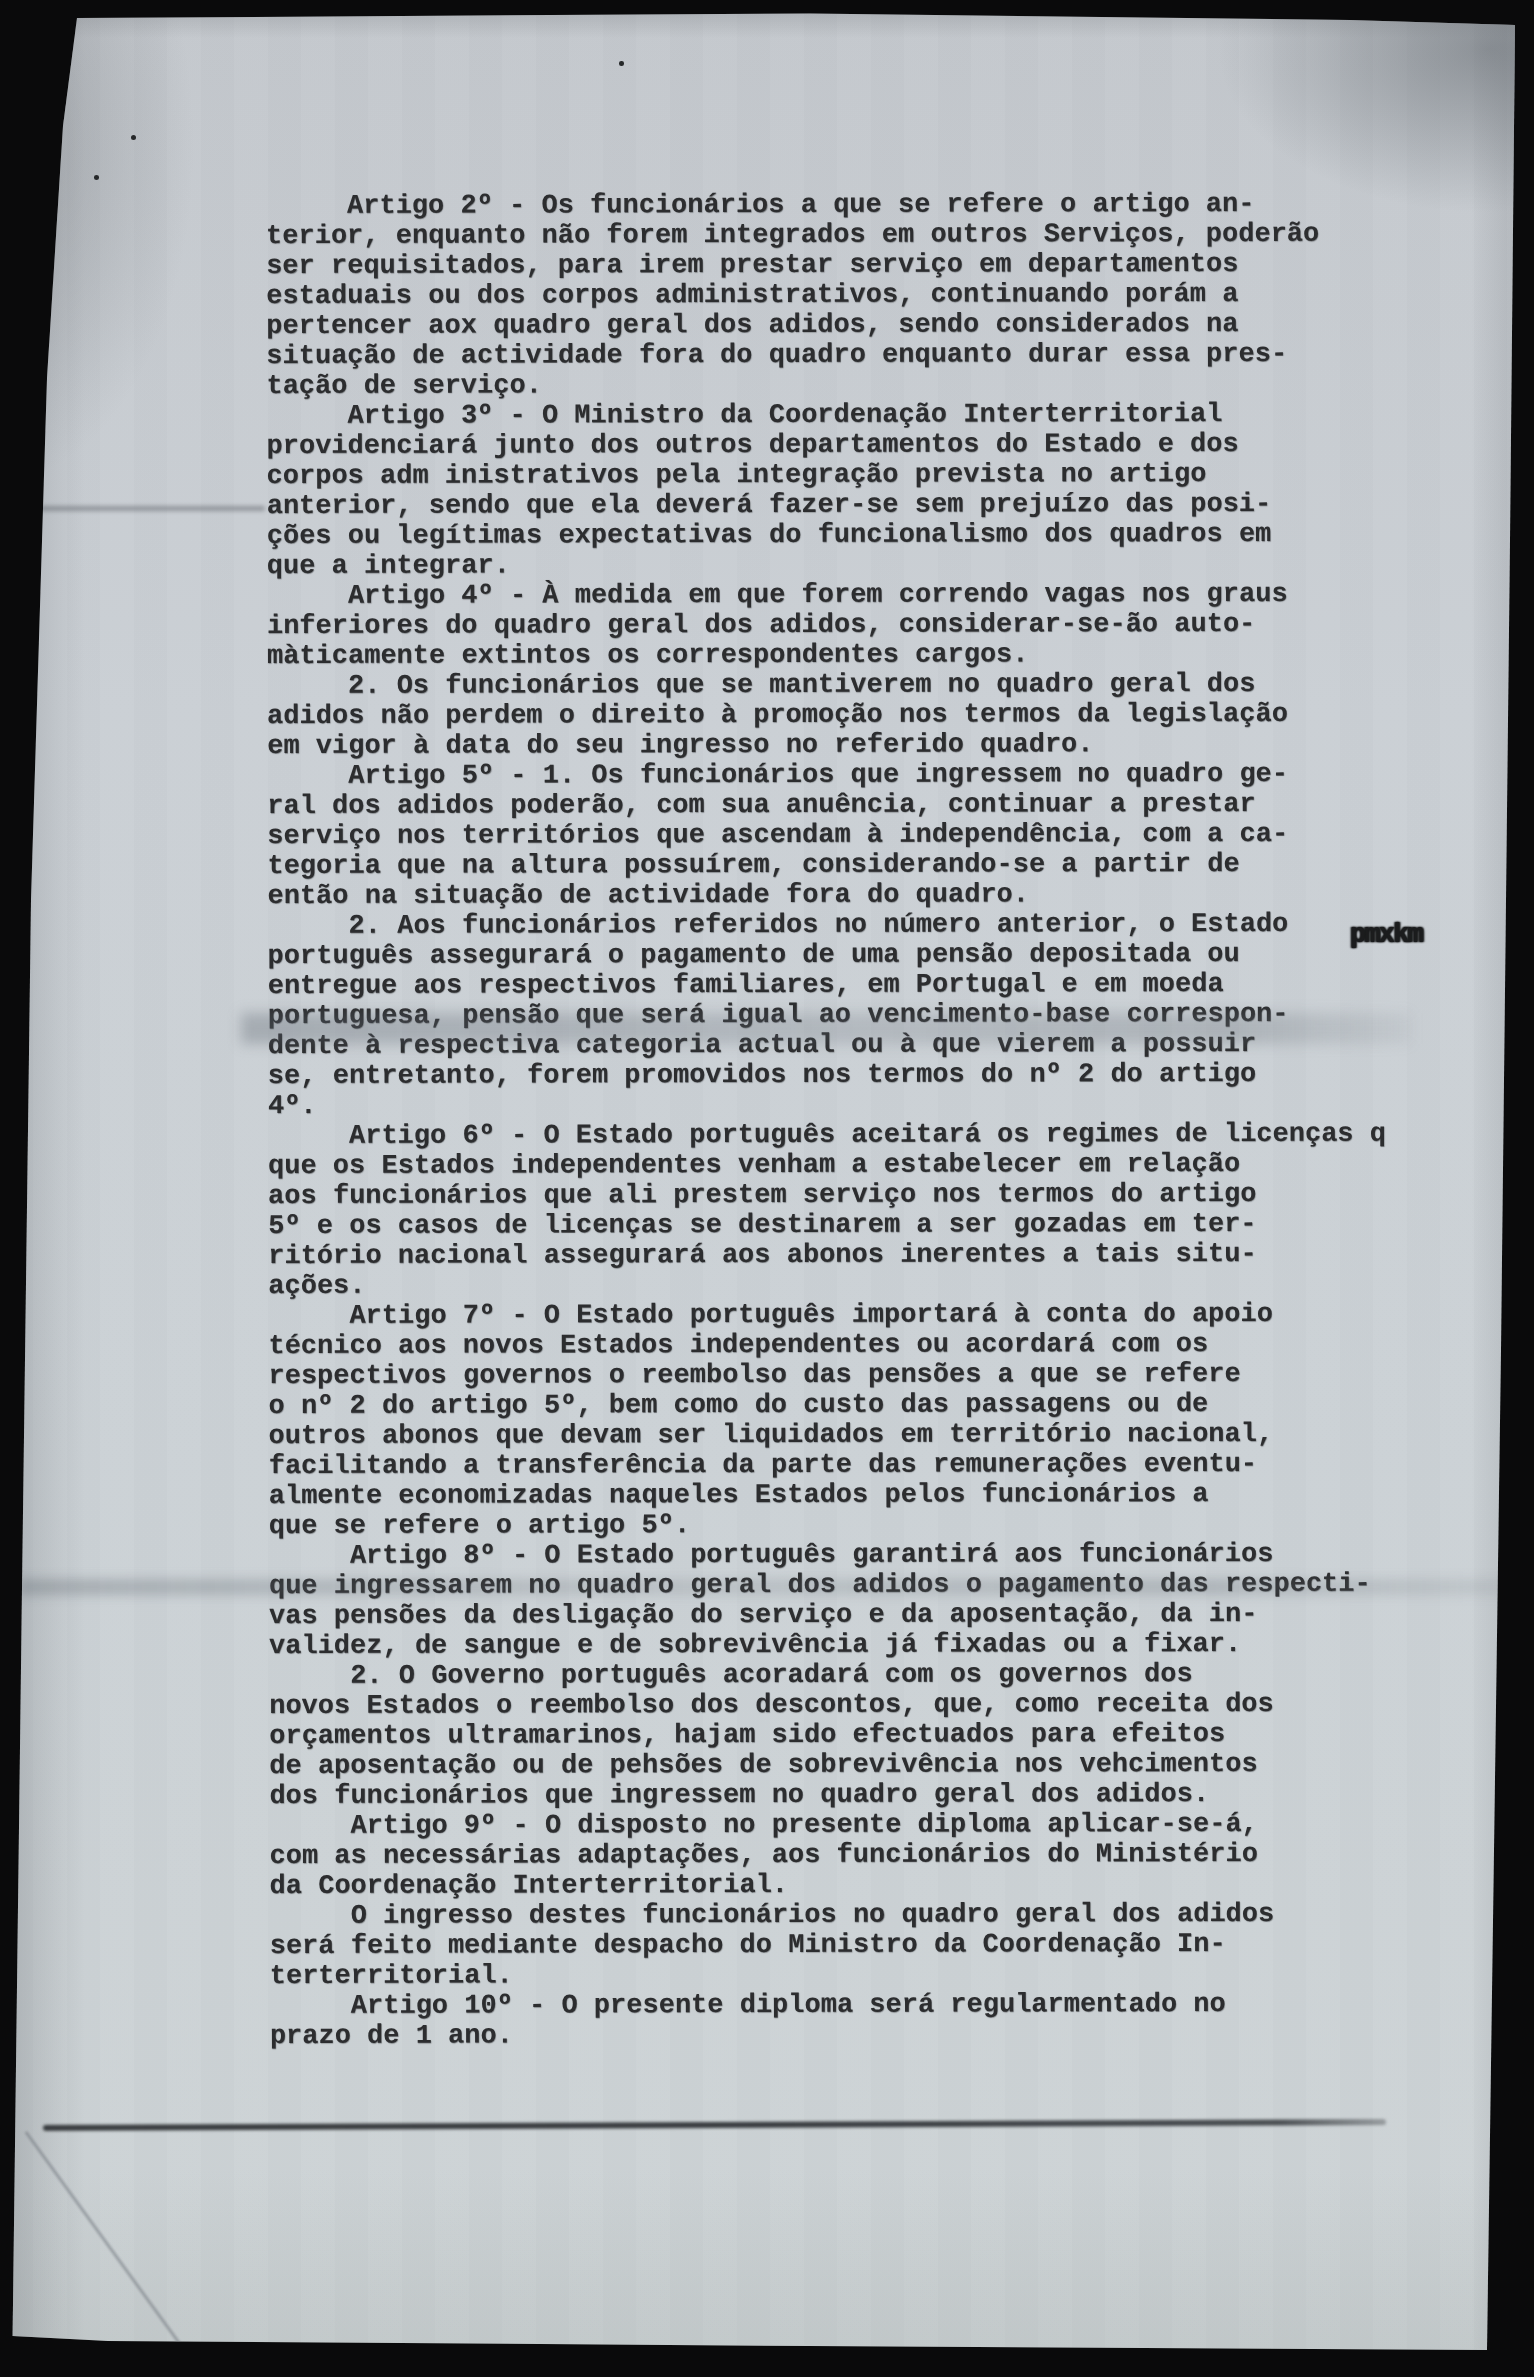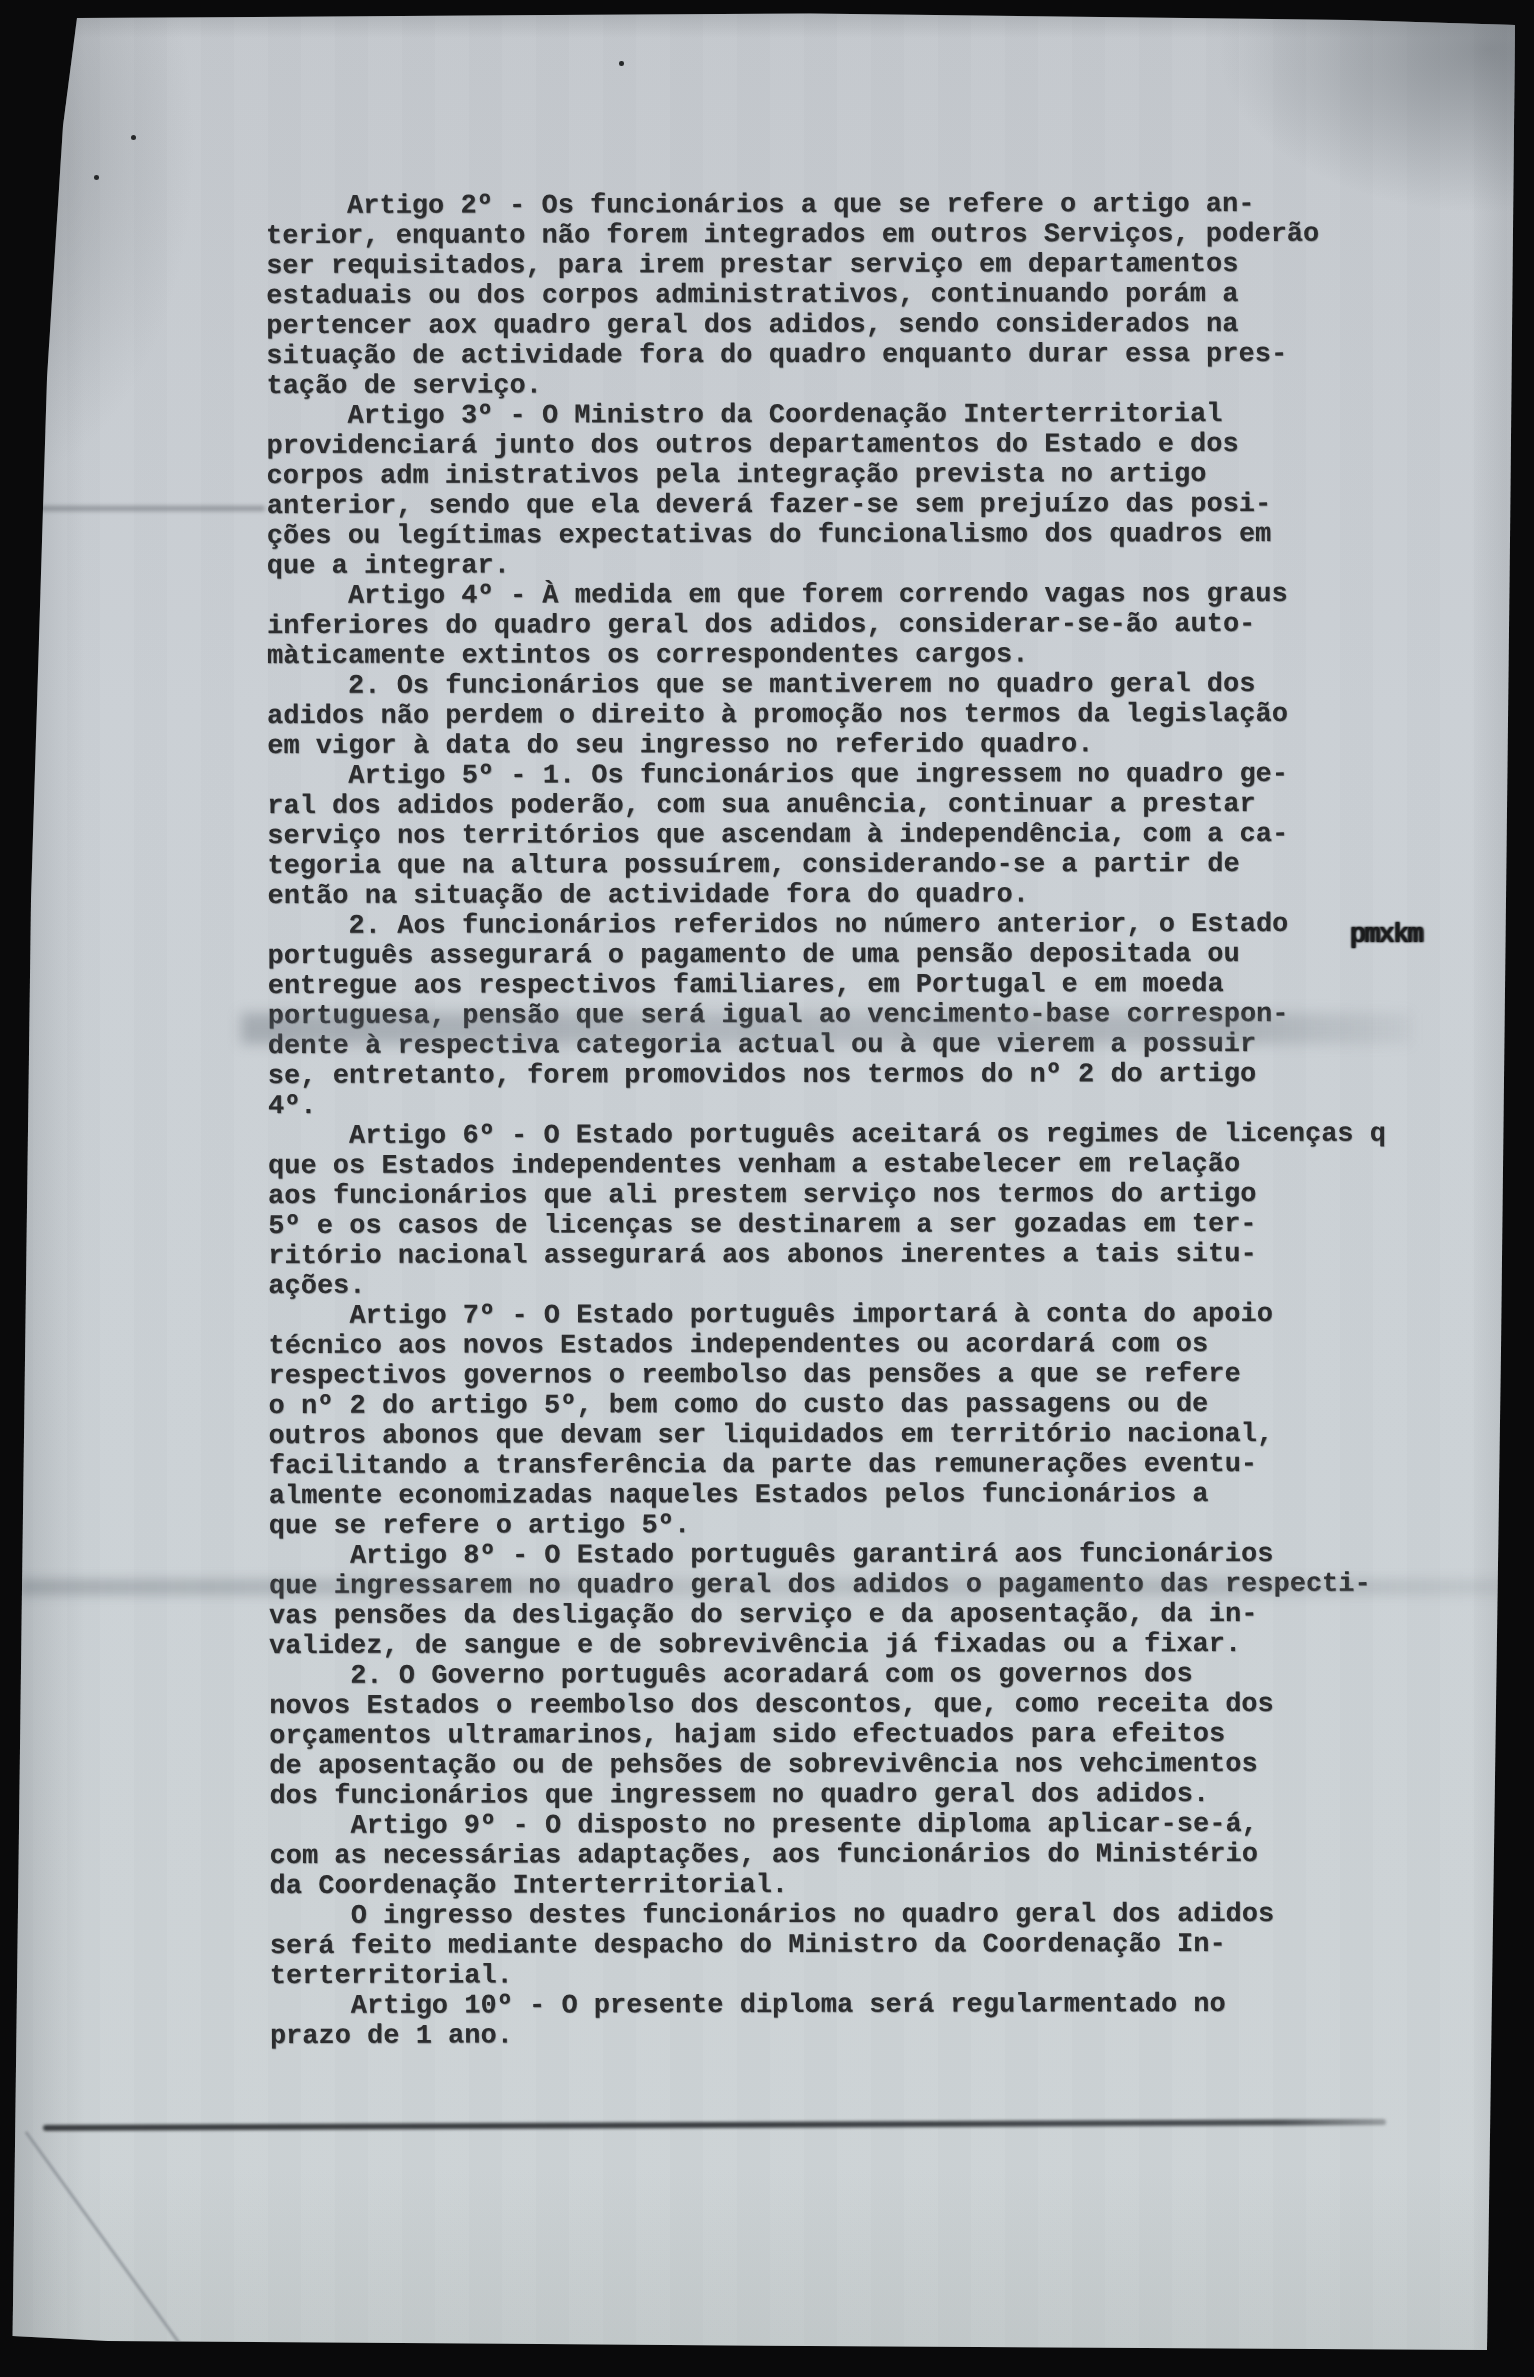--- a/index.html
+++ b/index.html
@@ -30,21 +30,21 @@
     position:absolute;left:266px;top:191px;margin:0;
     font-family:"Liberation Mono","DejaVu Sans Mono",monospace;
     font-weight:700;font-size:27px;line-height:30px;
     color:#2c2d2f;white-space:pre;
     text-shadow:0.5px 0.7px 0.9px rgba(25,26,28,0.45);
     transform:rotate(-0.12deg);transform-origin:left top;
   }
   .overstrike{
     position:absolute;left:1350px;top:920px;
     font-family:"Liberation Mono","DejaVu Sans Mono",monospace;
-    font-weight:400;font-size:27px;line-height:30px;
+    font-weight:700;font-size:27px;line-height:30px;
     color:#1b1c1d;letter-spacing:-1.8px;
     text-shadow:0 0 1.8px #1b1c1d,1.3px 0 1.8px #1b1c1d,-1.3px 0 1.8px #1b1c1d;
     filter:blur(0.6px);
   }
   .artifact{position:absolute;pointer-events:none;}
   .smudge-mid{
     left:241px;top:1013px;width:1170px;height:31px;
     background:linear-gradient(90deg, rgba(92,100,110,0.34), rgba(100,108,118,0.22) 55%, rgba(104,112,120,0.30) 85%, rgba(104,112,120,0.08));
     filter:blur(6.3px);
   }

